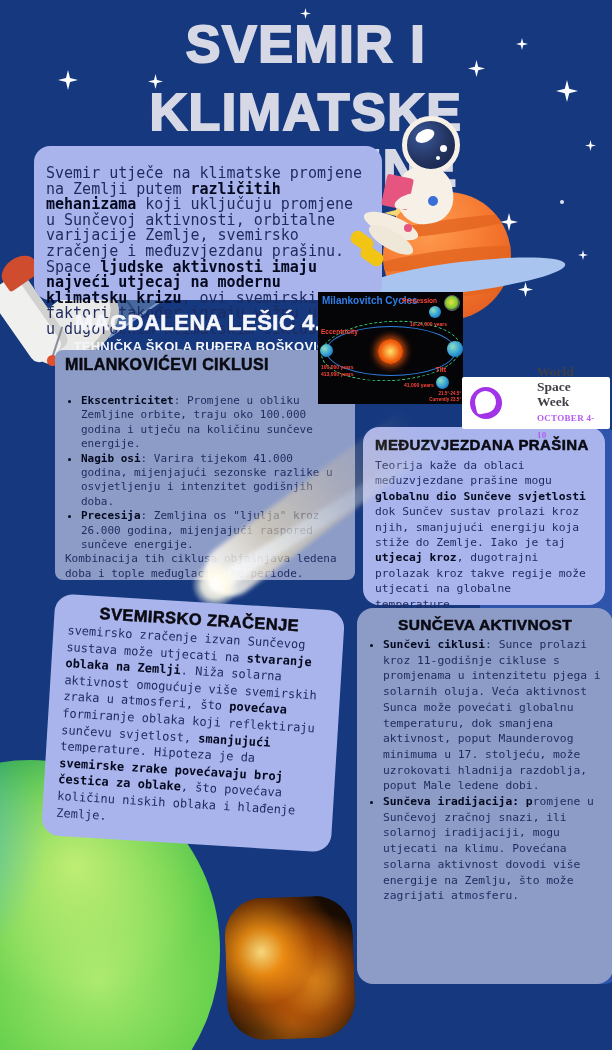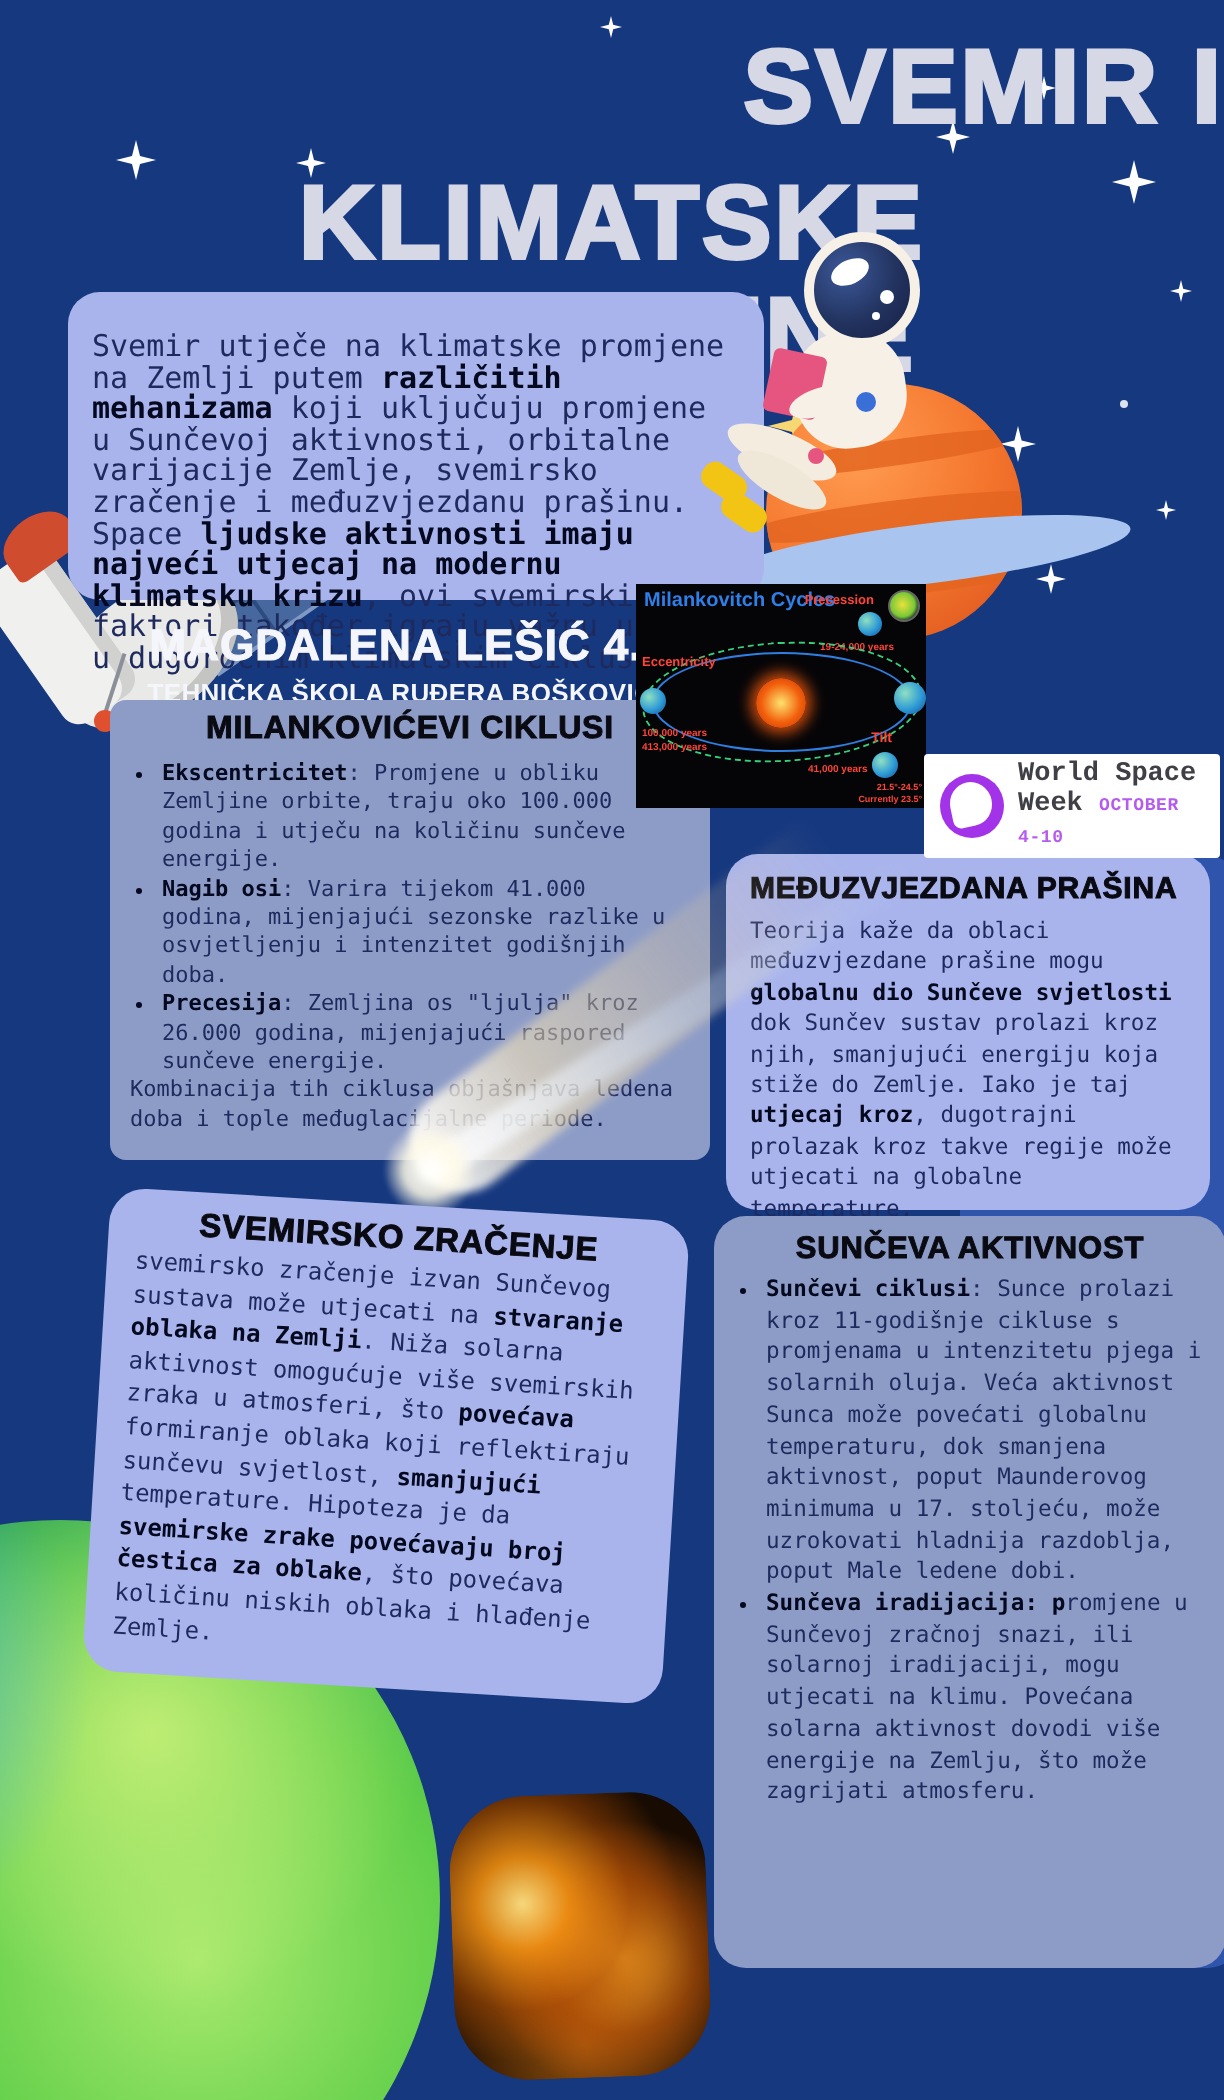--- a/index.html
+++ b/index.html
@@ -9,21 +9,21 @@
   }
   *{box-sizing:border-box;margin:0;padding:0;}
   body{background:#0b1f4e;font-family:"DejaVu Sans Mono",monospace;}
   .poster{position:relative;width:612px;height:1050px;overflow:hidden;
     background:var(--background);}
   
   .title-line{position:absolute;left:0;width:100%;text-align:center;
     font-family:"Liberation Sans",sans-serif;font-weight:bold;font-size:52px;
     letter-spacing:1.5px;color:var(--title-text);
     -webkit-text-stroke:2px var(--title-text);line-height:56px;z-index:3;}
-  .t1{top:16px;text-align:right;} .t2{top:84px;}
+  .t1{top:16px;} .t2{top:84px;}
   
   .sp{position:absolute;background:#fff;z-index:2;
     clip-path:polygon(50% 0%,60% 40%,100% 50%,60% 60%,50% 100%,40% 60%,0% 50%,40% 40%);
     filter:drop-shadow(0 0 3px rgba(255,255,255,.95));}
   .sp.gold{background:#f6d774;filter:drop-shadow(0 0 5px rgba(250,215,120,.95));}
   .dot{position:absolute;background:#fff;border-radius:50%;opacity:.85;z-index:2;}
   
   .planet{position:absolute;left:383px;top:192px;width:128px;height:128px;border-radius:50%;
     background:radial-gradient(circle at 35% 28%,#ff9c50 0%,#f4742c 55%,#df5a20 88%);
     overflow:hidden;z-index:2;}
@@ -72,21 +72,21 @@
   .body-txt .b, li::marker{color:#05091f;}
   .body-txt .b{font-weight:bold;color:#05091f;}
   .author{position:absolute;left:55px;top:310px;width:300px;text-align:center;z-index:3;
     font-family:"Liberation Sans",sans-serif;font-weight:bold;color:#f4f6fb;}
   .author .name{font-size:22px;letter-spacing:.5px;-webkit-text-stroke:.6px #f4f6fb;}
   .author .school{font-size:13px;margin-top:3px;letter-spacing:.2px;}
   .sec-heading{font-family:"Liberation Sans",sans-serif;font-weight:bold;color:#0a0a12;
     -webkit-text-stroke:.5px #0a0a12;letter-spacing:.4px;}
   .mk-panel{left:55px;top:350px;width:300px;height:230px;background:var(--panel-muted);
     border-radius:8px;padding:6px 10px 0 10px;z-index:4;}
-  .mk-panel .sec-heading{text-align:center;font-size:16px;margin-bottom:6px;}
+  .mk-panel .sec-heading{font-size:16px;margin-bottom:20px;}
   .mk-panel .body-txt{font-size:11px;line-height:14.4px;}
   ul{list-style:disc;padding-left:16px;}
   
   .mk-diagram{position:absolute;left:318px;top:292px;width:145px;height:112px;background:#050508;
     z-index:5;overflow:hidden;font-family:"Liberation Sans",sans-serif;}
   .mk-diagram .lbl{position:absolute;color:var(--diagram-label-red);font-weight:bold;}
   .mk-title{position:absolute;left:4px;top:3px;font-size:10px;font-weight:bold;
     color:var(--diagram-title-blue);}
   .mk-orbit{position:absolute;left:8px;top:34px;width:130px;height:50px;}
   .mk-orbit .green{position:absolute;inset:-5px;border:1px dashed #35d07a;border-radius:50%;
@@ -100,22 +100,22 @@
   .inset-globe{position:absolute;right:3px;top:3px;width:16px;height:16px;border-radius:50%;
     border:1px solid #666;
     background:radial-gradient(circle at 45% 45%,#e8e23c 0%,#7bc837 55%,#0c1828 80%);}
   
   .wsw{position:absolute;left:462px;top:377px;width:148px;height:52px;background:#fff;
     border-radius:2px;display:flex;align-items:center;padding:0 8px;gap:7px;z-index:5;}
   .wsw-logo{width:32px;height:32px;border-radius:50%;background:var(--wsw-purple);
     position:relative;overflow:hidden;flex:0 0 auto;}
   .wsw-logo:after{content:"";position:absolute;left:5px;top:4px;width:21px;height:22px;
     background:#fff;border-radius:50% 50% 50% 4px;transform:rotate(-12deg);}
-  .wsw-text{font-family:Liberation Mono, monospace;font-weight:bold;color:#3f3f46;
-    font-size:13.5px;line-height:15px;}
+  .wsw-text{font-family:Liberation Serif, serif;font-weight:bold;color:#3f3f46;
+    font-size:13.5px;line-height:15px;margin-left:28px;}
   .wsw-dates{font-size:9px;color:#b55bf0;letter-spacing:.3px;}
   
   .backing{position:absolute;left:480px;top:428px;width:140px;height:556px;border-radius:16px;
     background:#2e54ab;z-index:1;}
   
   .comet{position:absolute;z-index:5;pointer-events:none;}
   .c-tail{left:210px;top:560px;width:275px;height:52px;border-radius:60px;
     transform-origin:0 50%;transform:rotate(-37deg);filter:blur(2px);
     background:linear-gradient(90deg,rgba(255,255,255,.95) 0%,rgba(250,230,180,.55) 28%,
       rgba(240,210,150,.25) 60%,rgba(240,210,150,0) 95%);}

